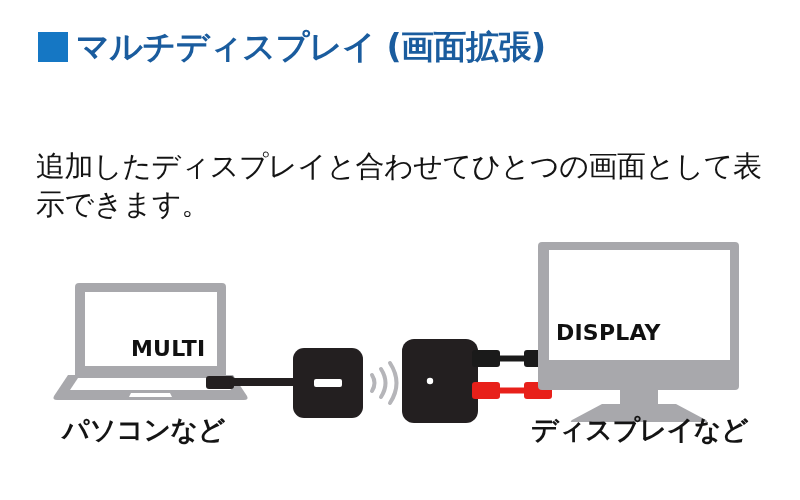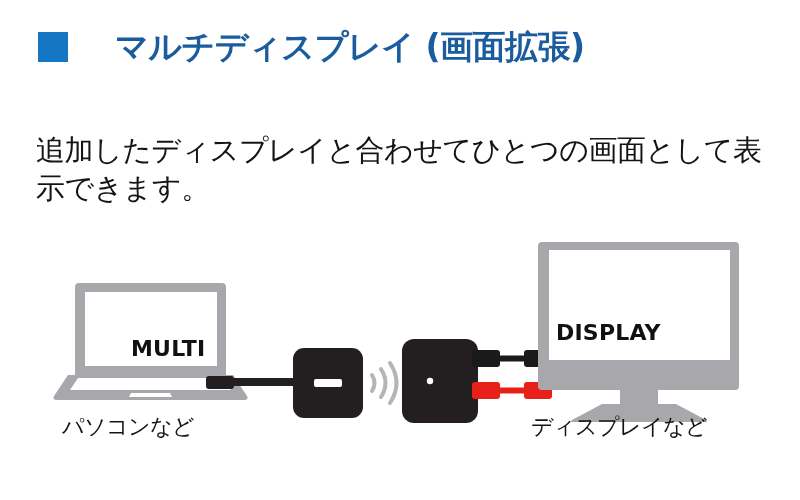--- a/index.html
+++ b/index.html
@@ -40,27 +40,26 @@
     flex: 0 0 auto;
     display: block;
   }
   .heading-text {
     font-size: 33px;
     font-weight: 700;
     line-height: 1;
     color: #1a5c9e;
     letter-spacing: -0.5px;
     white-space: nowrap;
-    margin-left: 39px;
   }
 
   .body-copy {
     position: absolute;
     left: 36px;
-    top: 88px;
+    top: 104px;
     width: 740px;
     font-size: 29px;
     font-weight: 400;
     line-height: 1.32;
     color: #141414;
     letter-spacing: -0.5px;
     margin-top: 43px;
   }
 
   
@@ -70,22 +69,22 @@
     top: 228px;
     width: 800px;
     height: 272px;
   }
   .diagram svg {
     display: block;
   }
 
   .caption {
     position: absolute;
-    font-size: 22px;
-    font-weight: 400;
+    font-size: 27px;
+    font-weight: 700;
     color: #141414;
     letter-spacing: -0.5px;
     white-space: nowrap;
   }
   .caption-left  { left: 62px;  top: 412px; }
   .caption-right { left: 531px; top: 412px; text-align: center; }
 
   .screen-label {
     position: absolute;
     font-size: 22px;

